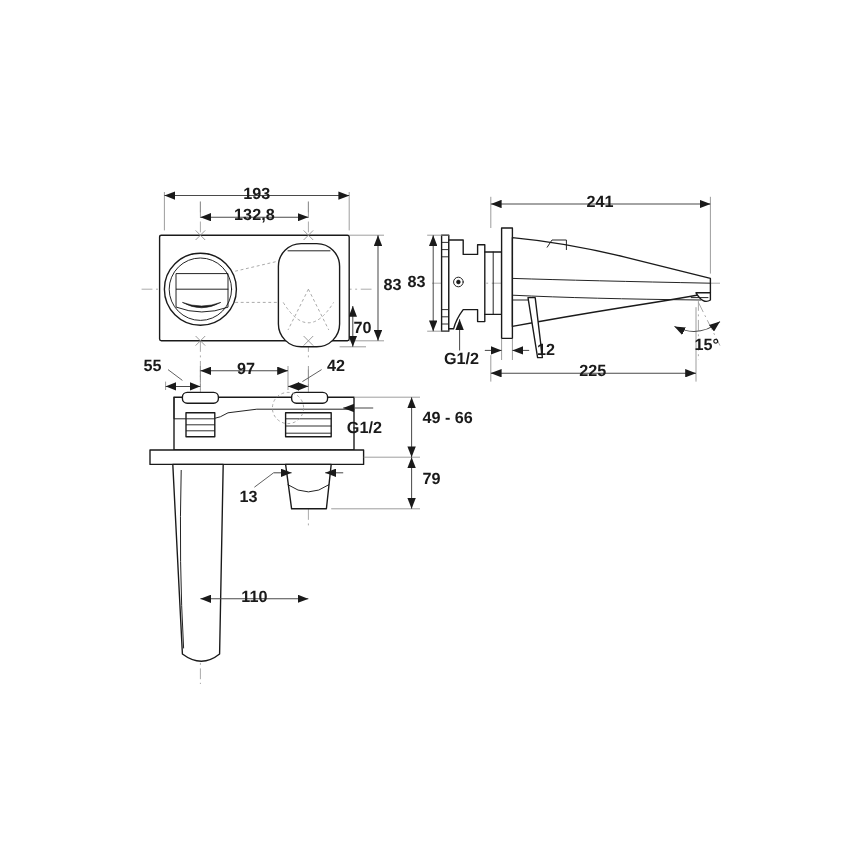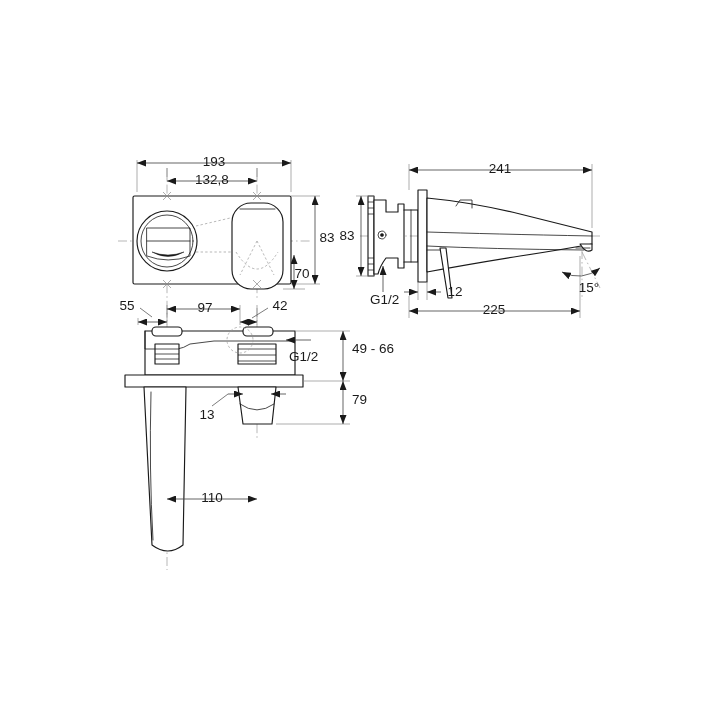--- a/index.html
+++ b/index.html
@@ -12,20 +12,21 @@
     width: 720px;
     height: 720px;
     overflow: hidden;
     font-family: "Liberation Sans", sans-serif;
   }
   #drawing-root {
     position: relative;
     width: 657px;
     height: 720px;
     background: #1d4ed8;
+    font-weight: bold;
   }
   svg#tech-drawing {
     display: block;
     width: 720px;
     height: 720px;
   }
   .outline {
     fill: none;
     stroke: #1a1a1a;
     stroke-width: 1.15;

